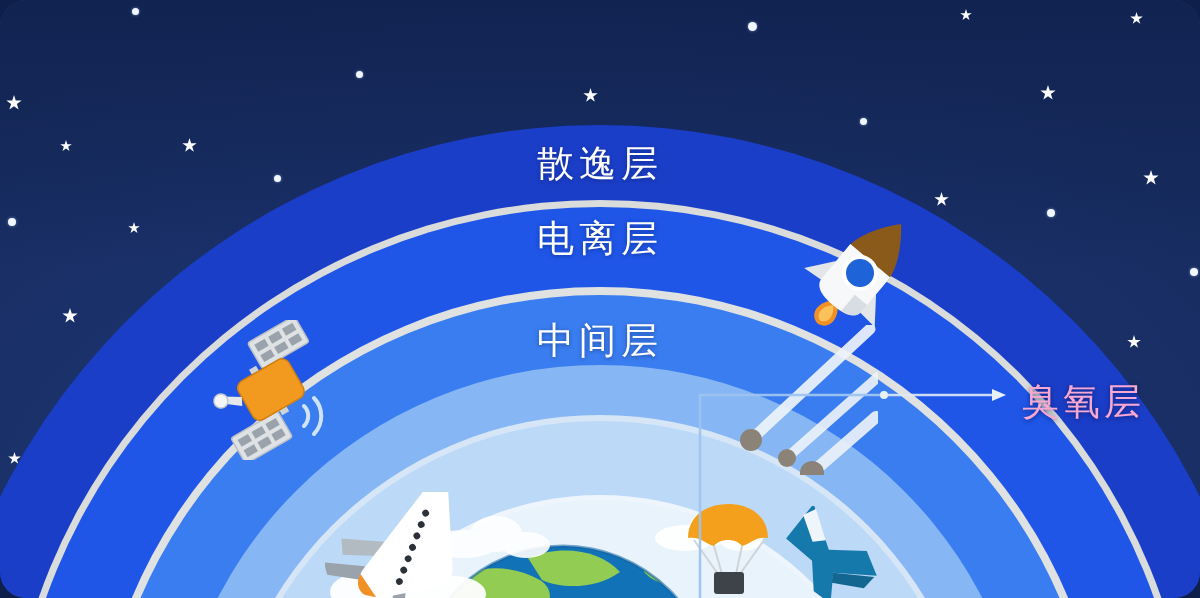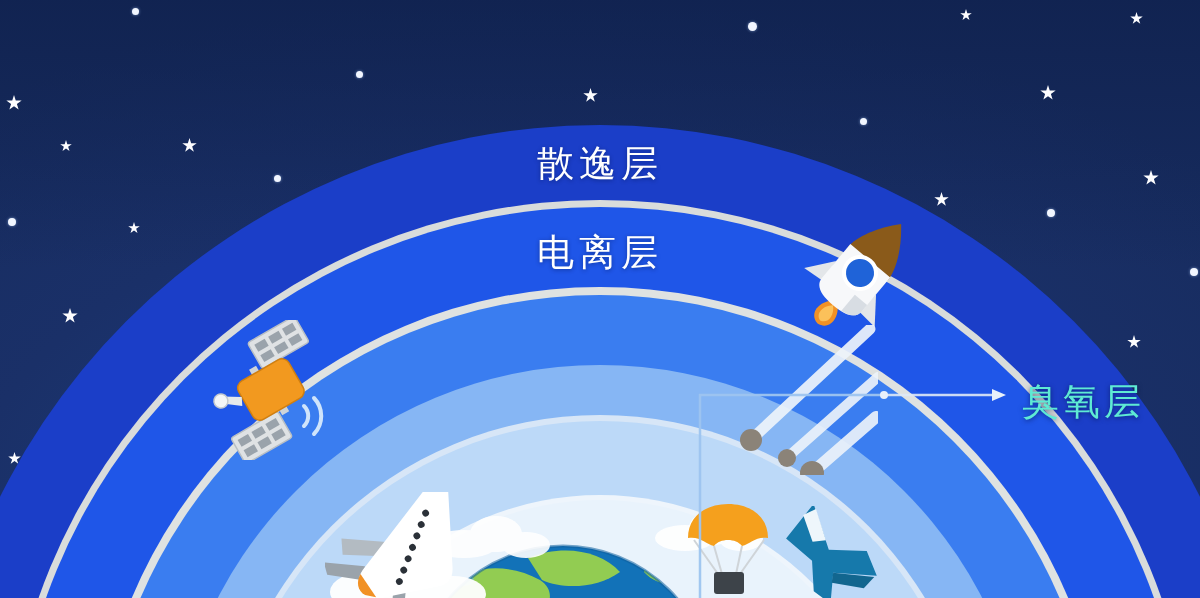--- a/index.html
+++ b/index.html
@@ -10,20 +10,21 @@
   }
   body {
     font-family: "Liberation Sans", "DejaVu Sans", sans-serif;
   }
   #scene {
     position: relative;
     width: 1200px;
     height: 598px;
     overflow: hidden;
     background: #1b356e;
+    border-radius: 26px;
   }
   
   .space-bg {
     position: absolute;
     inset: 0;
     background:
       radial-gradient(ellipse 900px 520px at 44% 86%, #1f3f82 0%, #1c3771 38%, #1a3068 62%, #172c5f 100%);
   }
   .space-bg::after {
     content: "";
@@ -73,21 +74,21 @@
   }
   .layer-label.dark {
     color: #17325f;
     text-shadow: 0 1px 3px rgba(255,255,255,.35);
   }
   .ozone-label {
     position: absolute;
     font-size: 37px;
     font-weight: 500;
     letter-spacing: 4px;
-    color: #5eead4;
+    color: #f9a8d4;
     white-space: nowrap;
     text-shadow: 0 1px 5px rgba(0,15,60,.6);
   }
 
   
   .callout { position: absolute; left: 0; top: 0; pointer-events: none; }
 
   
   .sprite { position: absolute; }
 </style>
@@ -329,17 +330,18 @@
   </div>
 
   <svg class="callout" width="1200" height="598">
     <polyline points="700,598 700,395 884,395" fill="none" stroke="#9dc4ef" stroke-width="2.5" opacity=".95"></polyline>
     <polyline points="884,395 1000,395" fill="none" stroke="#dfe9f6" stroke-width="2.5" stroke-dasharray="1 0" opacity=".9"></polyline>
     <polygon points="1006,395 992,389 992,401" fill="#e8f0fa"></polygon>
     <circle cx="884" cy="395" r="4" fill="#e8f0fa"></circle>
   </svg>
 
   <div class="layer-label" style="top:139px;">散逸层</div>
-  <div class="layer-label" style="top:228px;">电离层</div>
+  <div class="layer-label" style="top:214px;">电离层</div>
+  <div class="layer-label" style="top:316px;">中间层</div>
 
   <div class="ozone-label" style="left:1022px;top:377px;">臭氧层</div>
 
 </div>
 
 </body></html>

